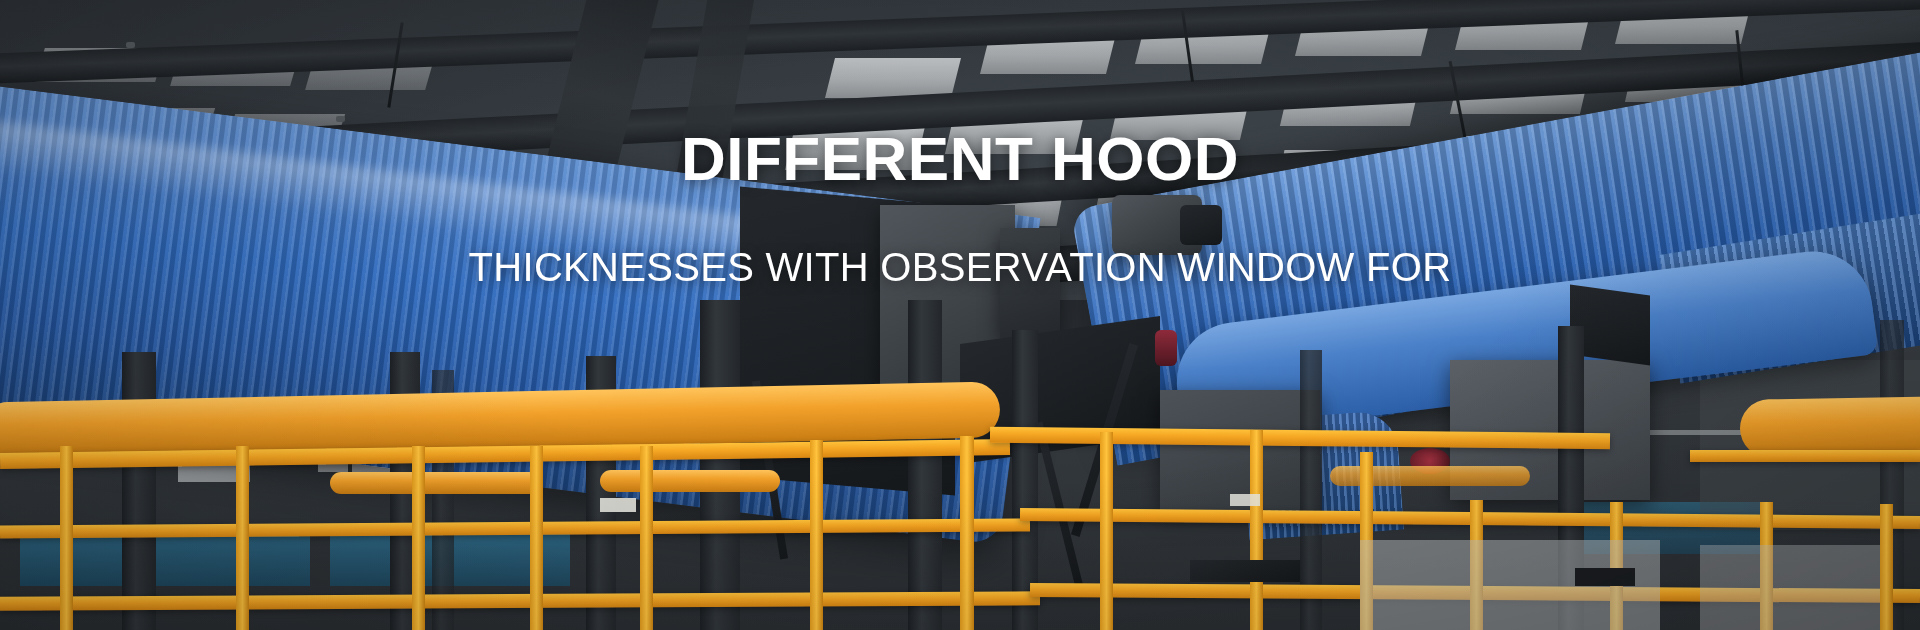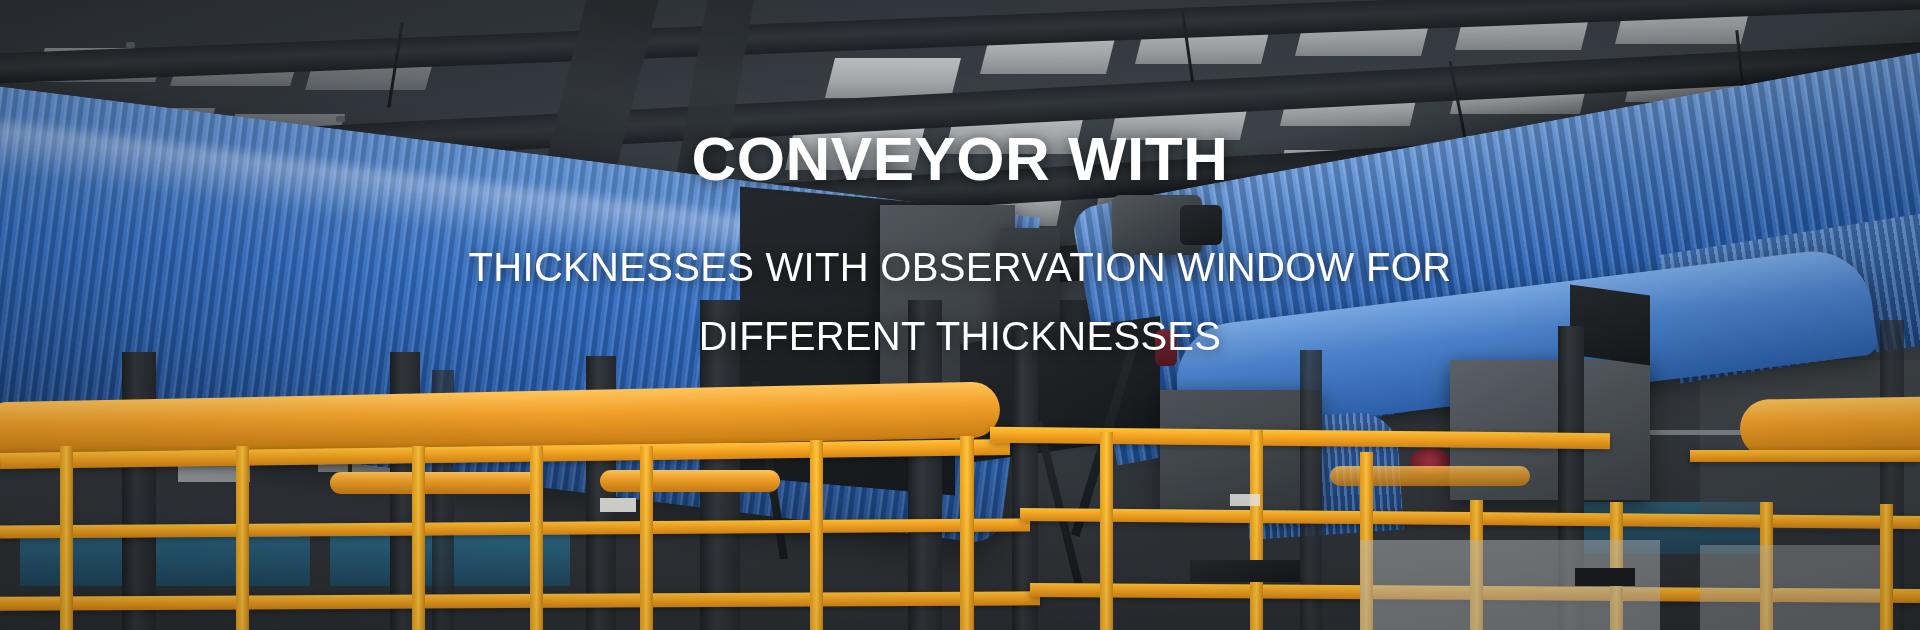--- a/index.html
+++ b/index.html
@@ -322,20 +322,19 @@
   <div class="bgwhite" style="left:1360px;top:540px;width:300px;height:90px;opacity:.5;"></div>
   <div class="bgwhite" style="left:1700px;top:545px;width:180px;height:85px;opacity:.4;"></div>
   <div class="darkmass" style="left:1190px;top:560px;width:110px;height:22px;"></div>
   <div class="darkmass" style="left:1575px;top:568px;width:60px;height:18px;background:#1a1d20;"></div>
   <div class="bgwhite" style="left:600px;top:498px;width:36px;height:14px;background:#e8e8e0;opacity:.9;"></div>
   <div class="bgwhite" style="left:1230px;top:494px;width:30px;height:12px;background:#e8e8e0;opacity:.85;"></div>
 
   <div id="vignette" class="layer"></div>
 
   <div id="textwrap">
-    <h1 id="bannerTitle">CONVEYOR WITH</h1>
+    <h1 id="bannerTitle">DIFFERENT HOOD</h1>
     <div id="subWrap">
       <div class="subline">THICKNESSES WITH OBSERVATION WINDOW FOR</div>
-      <div class="subline">DIFFERENT THICKNESSES</div>
     </div>
   </div>
 
 </div>
 
 </body></html>

